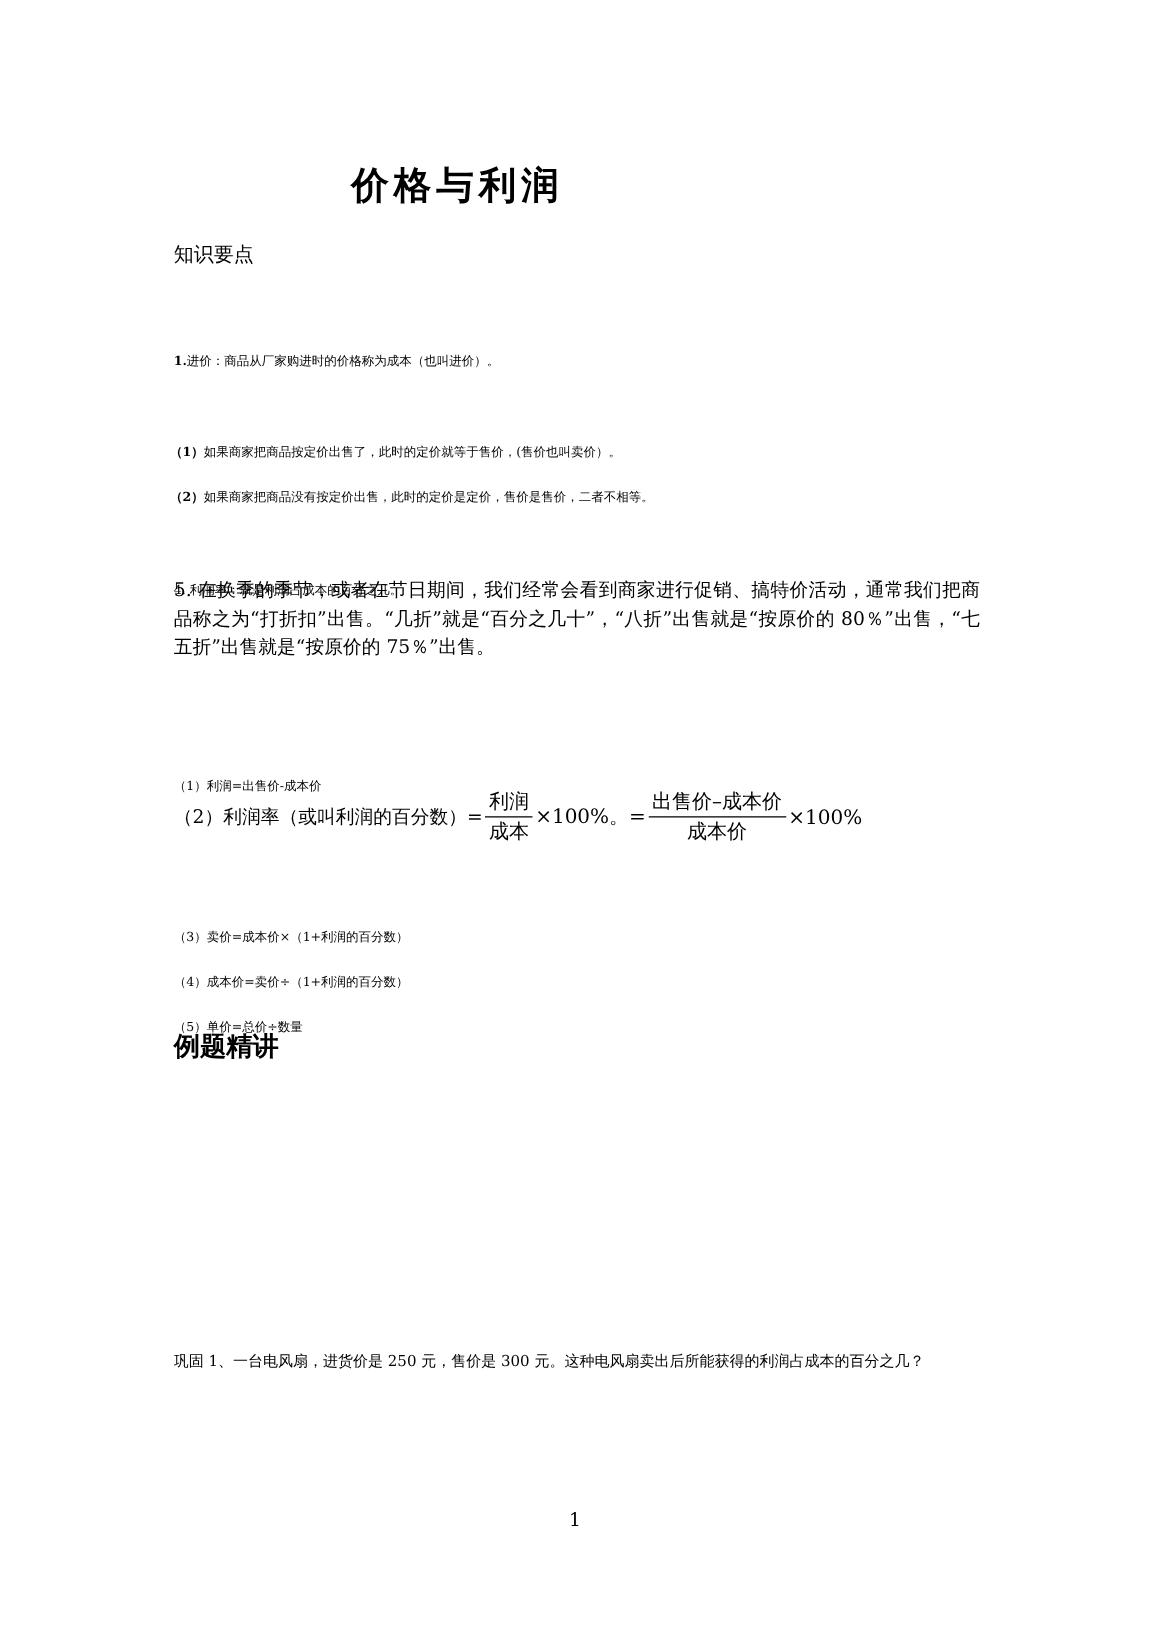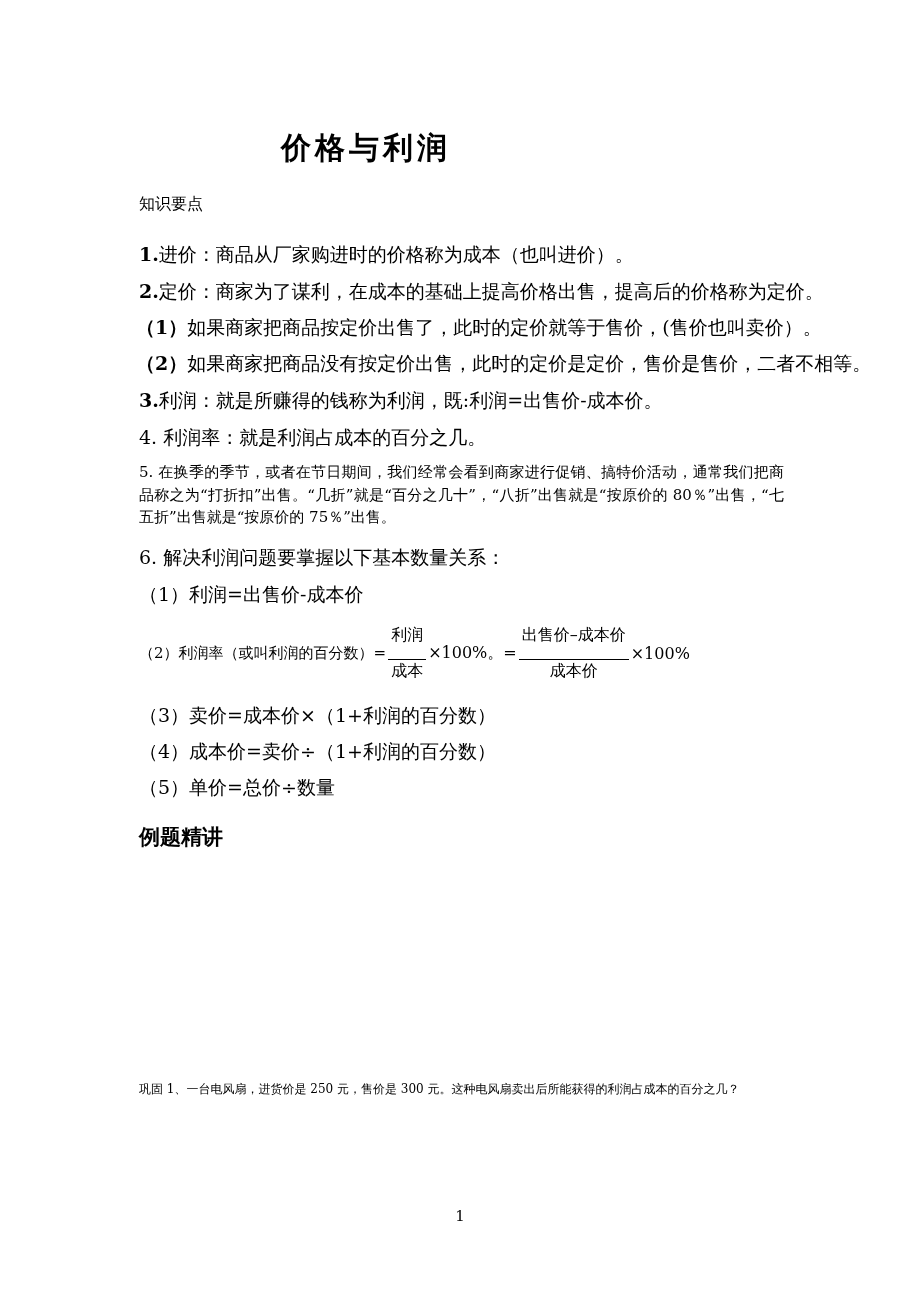--- a/index.html
+++ b/index.html
@@ -43,22 +43,23 @@
     }
     .h2-bold {
       left: 139px;
       top: 823px;
       font-size: 21px;
       font-weight: bold;
       font-family: "DejaVu Sans", "Liberation Sans", sans-serif;
     }
     .line {
       left: 139px;
-      font-size: 19px;
+      font-size: 10px;
       line-height: 20px;
+      margin-top: 36px;
     }
     .line b.num {
       font-weight: bold;
     }
     .para5 {
       left: 139px;
       top: 461px;
       width: 645px;
       font-size: 15px;
       line-height: 22.5px;
@@ -83,21 +84,21 @@
     }
     .frac {
       display: inline-flex;
       flex-direction: column;
       align-items: center;
       margin: 0 2px;
       font-size: 16px;
       line-height: 20px;
     }
     .frac .num-part {
-      padding: 0 3px 14px 3px;
+      padding: 0 3px 2px 3px;
       border-bottom: 1px solid #000;
     }
     .frac .den-part {
       padding: 1px 3px 0 3px;
       text-align: right;
     }
     .op {
       font-size: 16px;
     }
     .page-number {
@@ -114,41 +115,34 @@
 <div class="page">
 
   <div class="abs title">价格与利润</div>
 
   <div class="abs h2-plain">知识要点</div>
 
   <div class="abs line" style="top:244px;">
     <b class="num">1.</b><span>进价：商品从厂家购进时的价格称为成本（也叫进价）。</span>
   </div>
 
-  <div class="abs line" style="top:281px;">
-    <b class="num">2.</b><span>定价：商家为了谋利，在成本的基础上提高价格出售，提高后的价格称为定价。</span>
-  </div>
 
   <div class="abs line" style="top:317px;left:136px;">
     <b class="num">（1）</b><span>如果商家把商品按定价出售了，此时的定价就等于售价，(售价也叫卖价）。</span>
   </div>
 
   <div class="abs line" style="top:353px;left:136px;">
     <b class="num">（2）</b><span>如果商家把商品没有按定价出售，此时的定价是定价，售价是售价，二者不相等。</span>
   </div>
 
-  <div class="abs line" style="top:390px;">
-    <b class="num">3.</b><span>利润：就是所赚得的钱称为利润，既:利润=出售价-成本价。</span>
-  </div>
 
   <div class="abs line" style="top:427px;">4. 利润率：就是利润占成本的百分之几。</div>
 
   <div class="abs para5">5. 在换季的季节，或者在节日期间，我们经常会看到商家进行促销、搞特价活动，通常我们把商品称之为“打折扣”出售。“几折”就是“百分之几十”，“八折”出售就是“按原价的 80％”出售，“七五折”出售就是“按原价的 75％”出售。</div>
 
-  <div class="abs line" style="top:547px;">6. 解决利润问题要掌握以下基本数量关系：</div>
 
   <div class="abs line" style="top:584px;">（1）利润=出售价-成本价</div>
 
   <div class="abs formula">
     <span>（2）利润率（或叫利润的百分数）=</span>
     <span class="frac">
       <span class="num-part">利润</span>
       <span class="den-part">成本</span>
     </span>
     <span class="op">×100%。=</span>

